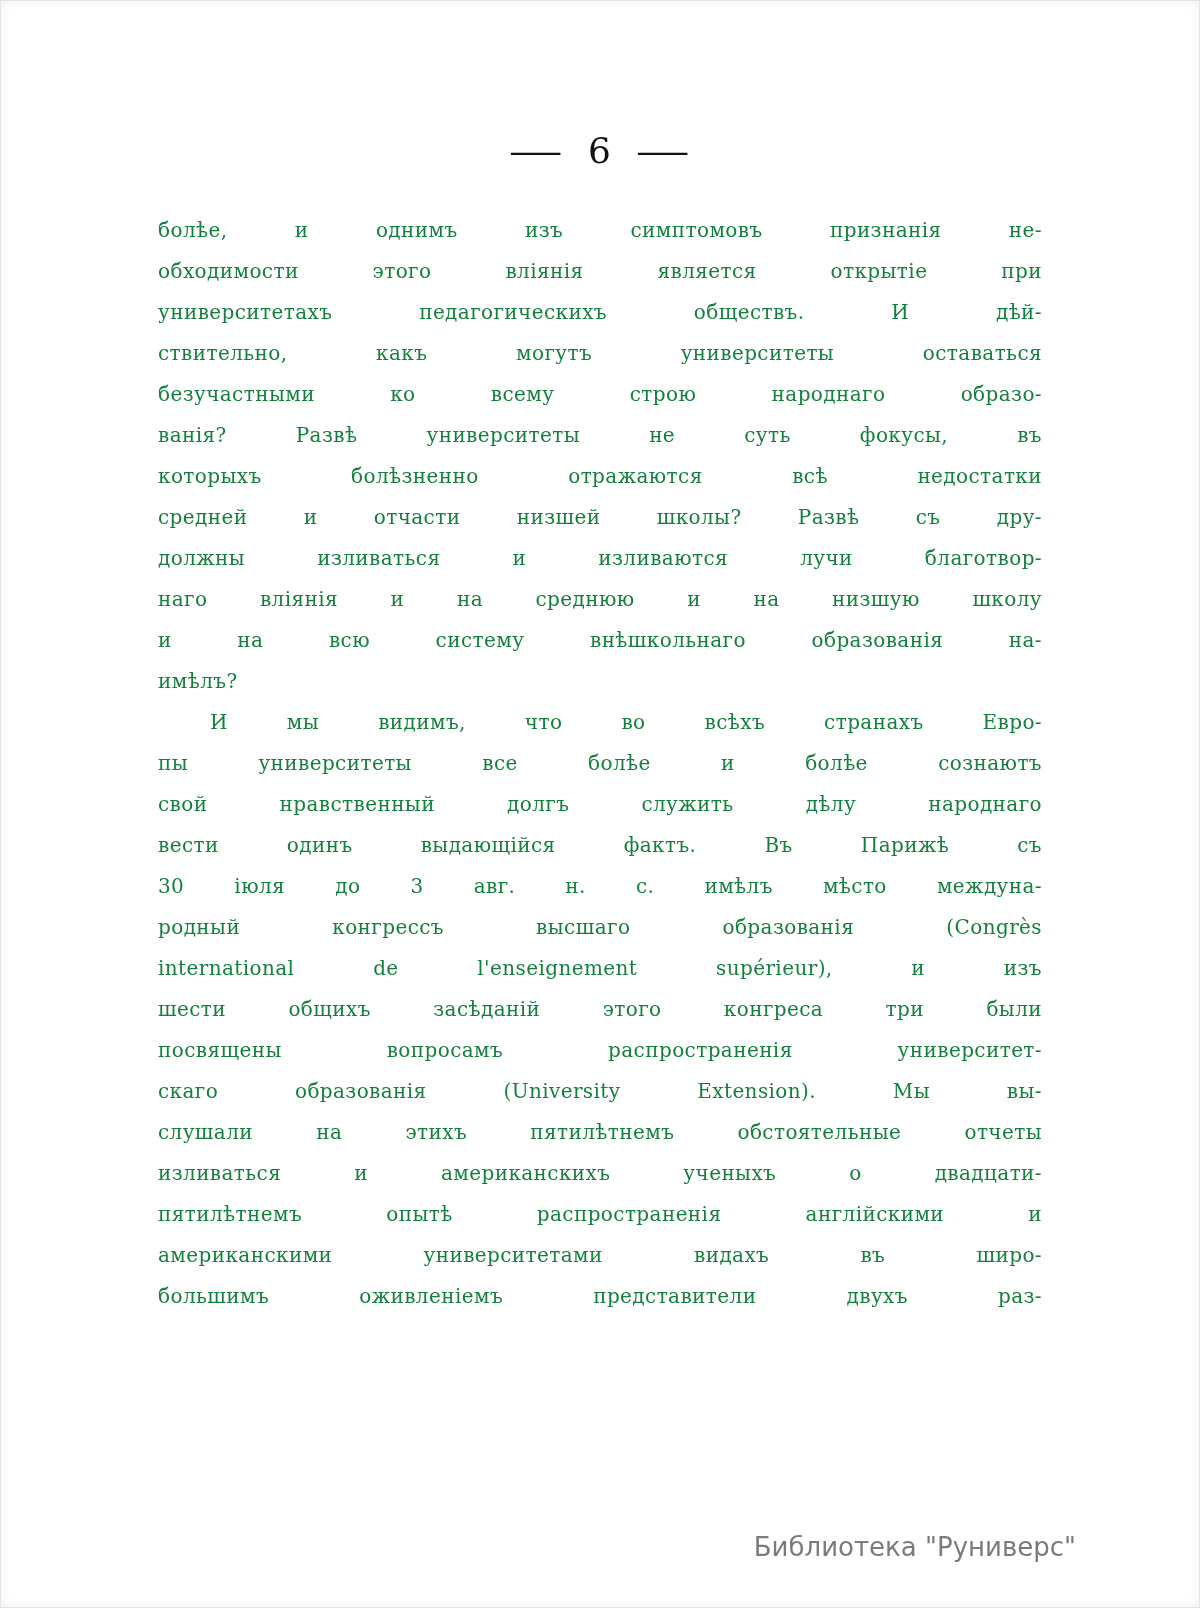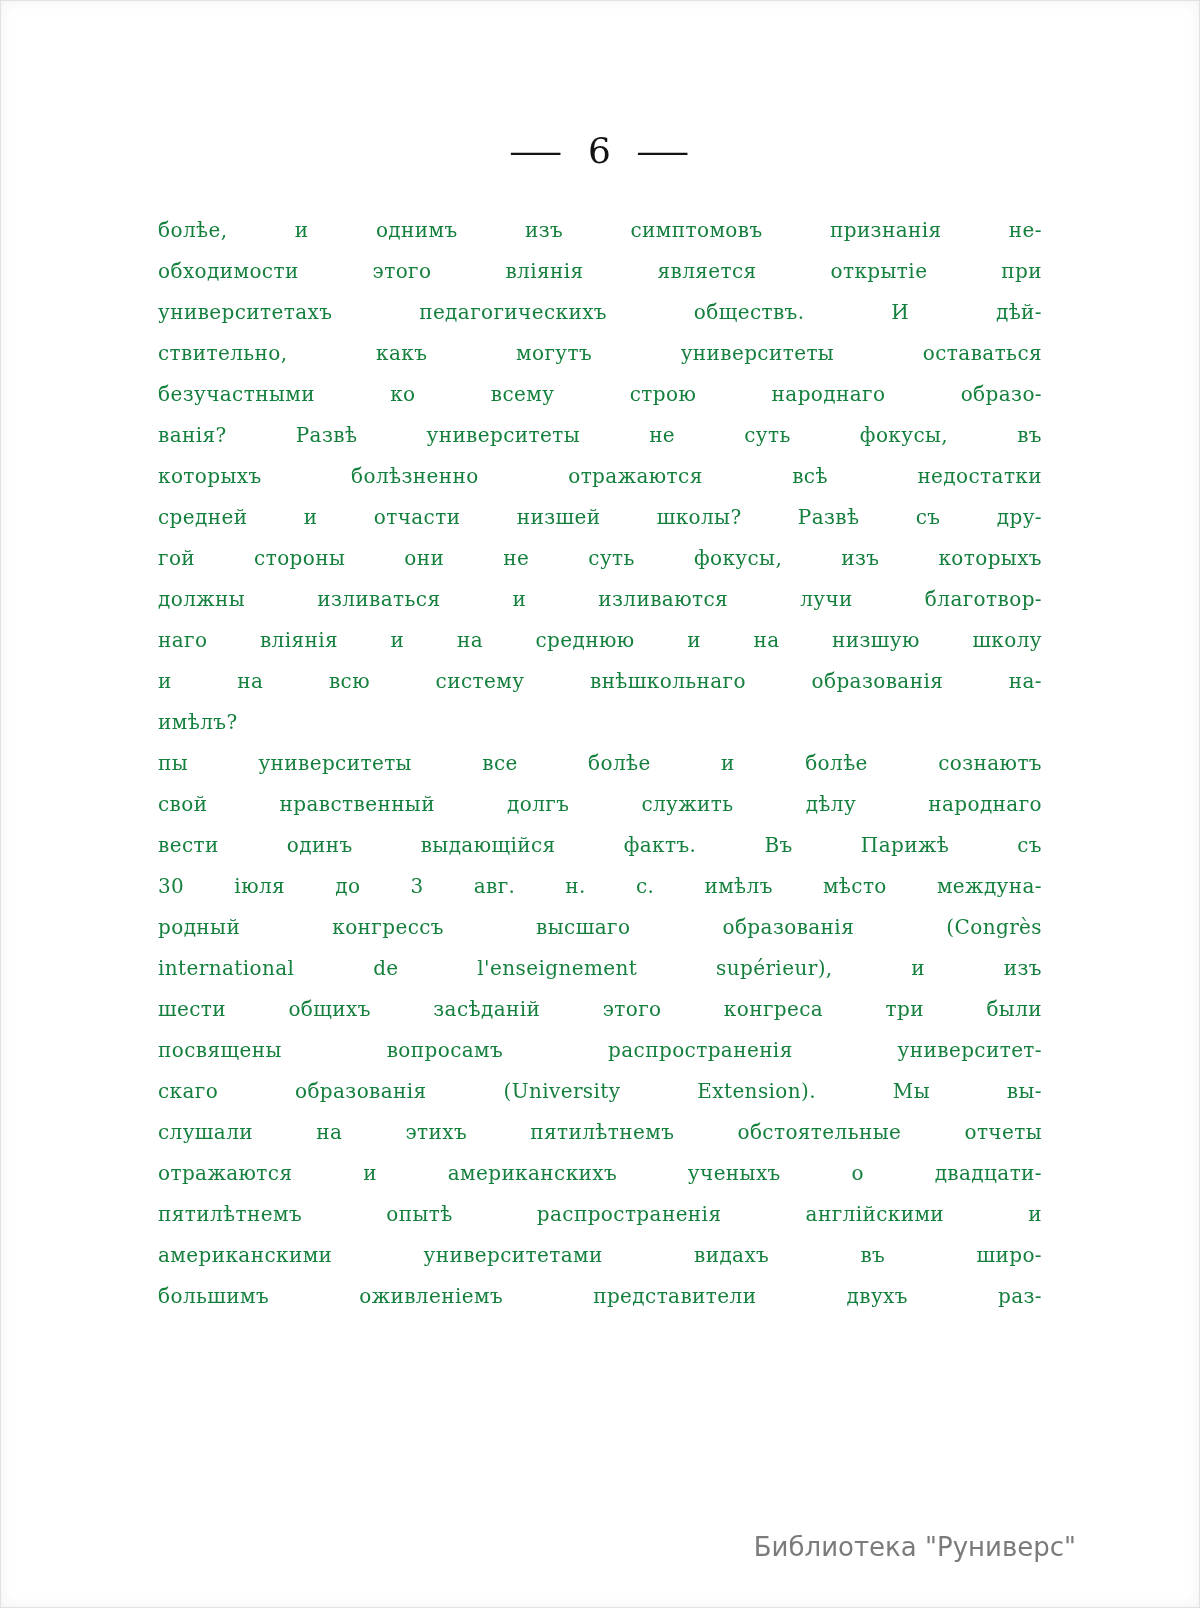--- a/index.html
+++ b/index.html
@@ -79,36 +79,36 @@
 
   <div class="textblock">
     <div class="line">болѣе, и однимъ изъ симптомовъ признанія не-</div>
     <div class="line">обходимости этого вліянія является открытіе при</div>
     <div class="line">университетахъ педагогическихъ обществъ. И дѣй-</div>
     <div class="line">ствительно, какъ могутъ университеты оставаться</div>
     <div class="line">безучастными ко всему строю народнаго образо-</div>
     <div class="line">ванія? Развѣ университеты не суть фокусы, въ</div>
     <div class="line">которыхъ болѣзненно отражаются всѣ недостатки</div>
     <div class="line">средней и отчасти низшей школы? Развѣ съ дру-</div>
-    <div class="line">гой стороны они не суть фокусы, изъ которыхъ</div>
     <div class="line">должны изливаться и изливаются лучи благотвор-</div>
     <div class="line">наго вліянія и на среднюю и на низшую школу</div>
     <div class="line">и на всю систему внѣшкольнаго образованія на-</div>
     <div class="line end">имѣлъ?</div>
+    <div class="line indent">И мы видимъ, что во всѣхъ странахъ Евро-</div>
     <div class="line">пы университеты все болѣе и болѣе сознаютъ</div>
     <div class="line">свой нравственный долгъ служить дѣлу народнаго</div>
     <div class="line">вести одинъ выдающійся фактъ. Въ Парижѣ съ</div>
     <div class="line">30 іюля до 3 авг. н. с. имѣлъ мѣсто междуна-</div>
     <div class="line">родный конгрессъ высшаго образованія (Congrès</div>
     <div class="line">international de l'enseignement supérieur), и изъ</div>
     <div class="line">шести общихъ засѣданій этого конгреса три были</div>
     <div class="line">посвящены вопросамъ распространенія университет-</div>
     <div class="line">скаго образованія (University Extension). Мы вы-</div>
     <div class="line">слушали на этихъ пятилѣтнемъ обстоятельные отчеты</div>
-    <div class="line">отражаются и американскихъ ученыхъ о двадцати-</div>
+    <div class="line">изливаться и американскихъ ученыхъ о двадцати-</div>
     <div class="line">пятилѣтнемъ опытѣ распространенія англійскими и</div>
     <div class="line">американскими университетами видахъ въ широ-</div>
     <div class="line">большимъ оживленіемъ представители двухъ раз-</div>
   </div>
 
   <div class="watermark">Библиотека "Руниверс"</div>
 
 </div>
 
 </body></html>

